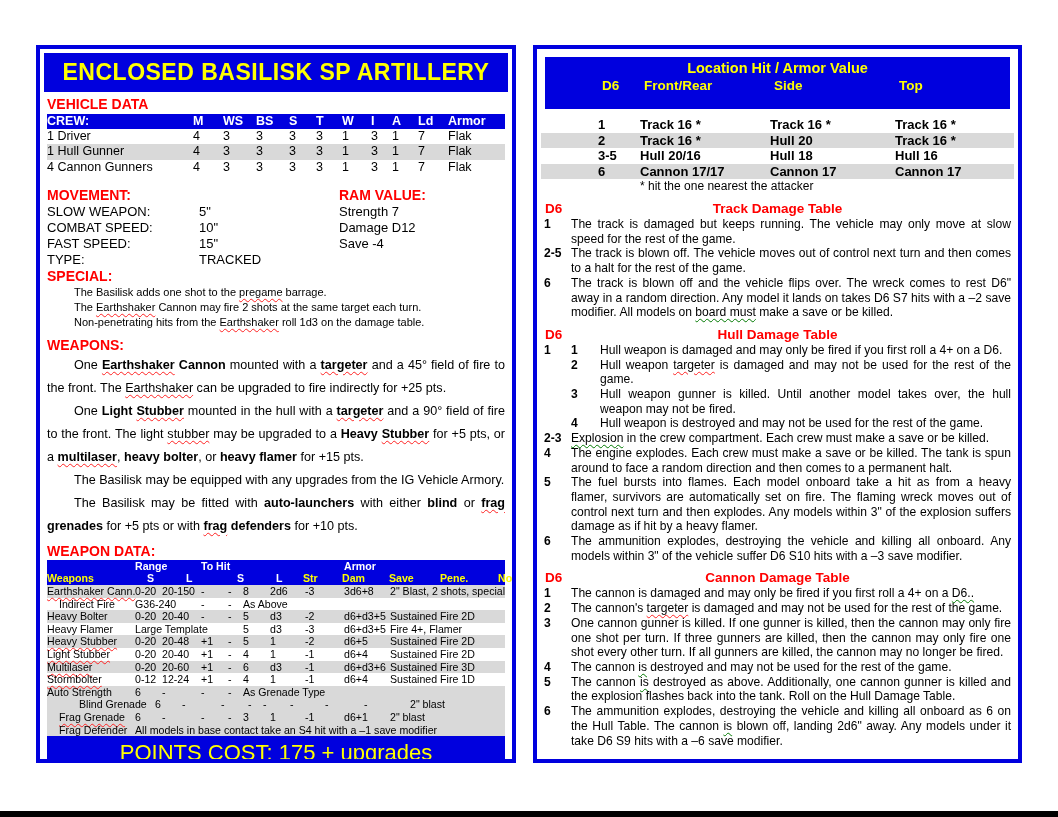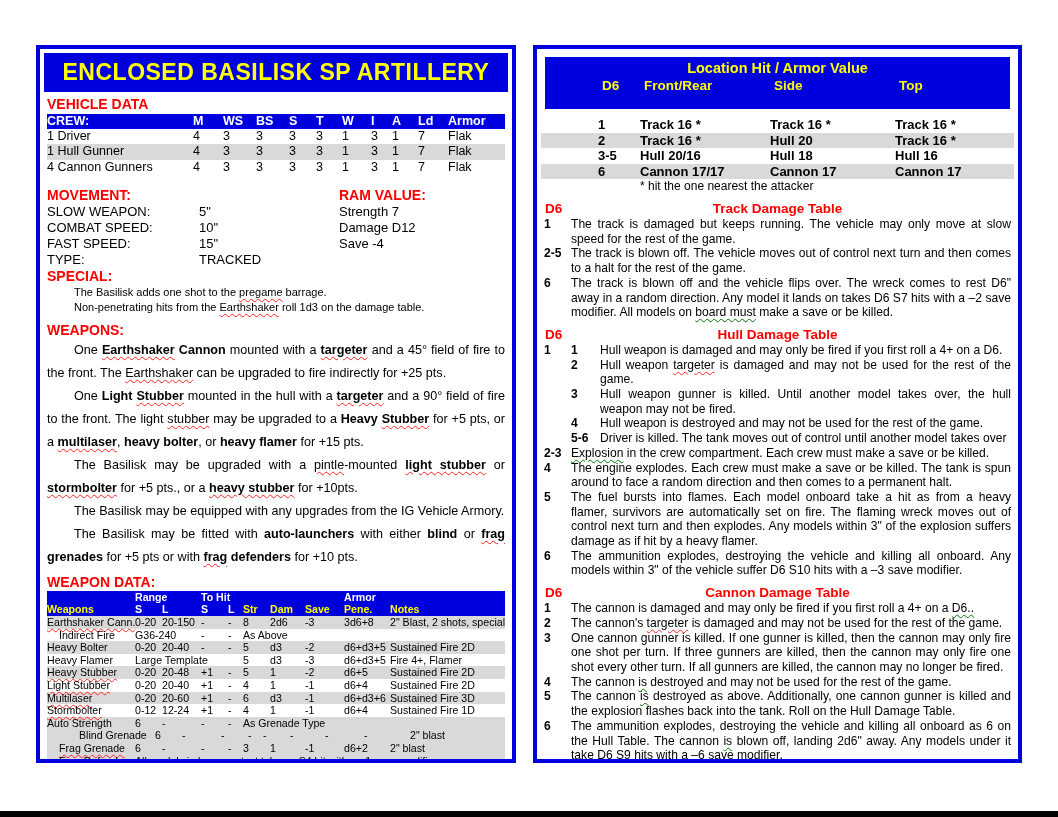--- a/index.html
+++ b/index.html
@@ -156,43 +156,43 @@
           <div class="red-h">RAM VALUE:</div>
           <div>Strength 7</div>
           <div>Damage D12</div>
           <div>Save -4</div>
         </div>
       </div>
 
       <div class="sp-wrap">
         <div class="red-h">SPECIAL:</div>
         <div class="special-line"><span>The Basilisk adds one shot to the </span><span class="sqr">pregame</span><span> barrage.</span></div>
+        <div class="special-line"><span>The </span><span class="sqr">Earthshaker</span><span> Cannon may fire 2 shots at the same target each turn.</span></div>
         <div class="special-line"><span>Non-penetrating hits from the </span><span class="sqr">Earthshaker</span><span> roll 1d3 on the damage table.</span></div>
       </div>
 
       <div class="wp-wrap">
         <div class="red-h">WEAPONS:</div>
         <p class="wp"><span>One </span><span class="b sqr">Earthshaker</span><span class="b"> Cannon</span><span> mounted with a </span><span class="b sqr">targeter</span><span> and a 45° field of fire to the front.  The </span><span class="sqr">Earthshaker</span><span> can be upgraded to fire indirectly for +25 pts.</span></p>
         <p class="wp"><span>One </span><span class="b">Light </span><span class="b sqr">Stubber</span><span> mounted in the hull with a </span><span class="b sqr">targeter</span><span> and a 90° field of fire to the front.  The light </span><span class="sqr">stubber</span><span> may be upgraded to a </span><span class="b">Heavy </span><span class="b sqr">Stubber</span><span> for +5 pts, or a </span><span class="b sqr">multilaser</span><span>, </span><span class="b">heavy bolter</span><span>, or </span><span class="b">heavy flamer</span><span> for +15 pts.</span></p>
-        <p class="wp"><span>The Basilisk may be upgraded with a </span><span class="sqr">pintle</span><span>-mounted </span><span class="b sqr">light stubber</span><span> or </span><span class="b sqr">stormbolter</span><span> for +5 pts., or a </span><span class="b sqr">heavy stubber</span><span> for +10pts.</span></p>
         <p class="wp"><span>The Basilisk may be equipped with any upgrades from the IG Vehicle Armory.</span></p>
         <p class="wp"><span>The Basilisk may be fitted with </span><span class="b">auto-launchers</span><span> with either </span><span class="b">blind</span><span> or </span><span class="b sqr">frag</span><span class="b"> grenades</span><span> for +5 pts or with </span><span class="b sqr">frag</span><span class="b"> defenders</span><span> for +10 pts.</span></p>
       </div>
 
       <div class="red-h wd-h">WEAPON DATA:</div>
       <div class="grid-table weap">
           <div class="trow hdr" style="grid-template-columns: 88px 27px 39px 27px 15px 27px 35px 39px 46px 1fr;">
             <span class="tcell"></span>
             <span class="tcell w" style="grid-column: span 2;">Range</span>
             <span class="tcell w" style="grid-column: span 2;">To Hit</span>
             <span class="tcell" style="grid-column: span 3;"></span>
             <span class="tcell w">Armor</span>
             <span class="tcell"></span>
           </div>
-          <div class="trow hdr" style="grid-template-columns: 88px 27px 39px 27px 15px 27px 35px 39px 46px 1fr;">
+          <div class="trow hdr" style="grid-template-columns: 88px 27px 39px 27px 15px 27px 35px 39px 46px 1fr; gap: 12px;">
             <span class="tcell y">Weapons</span>
             <span class="tcell w">S</span>
             <span class="tcell w">L</span>
             <span class="tcell w">S</span>
             <span class="tcell w">L</span>
             <span class="tcell y">Str</span>
             <span class="tcell y">Dam</span>
             <span class="tcell y">Save</span>
             <span class="tcell y">Pene.</span>
             <span class="tcell y">Notes</span>
@@ -307,21 +307,21 @@
           </div>
           <div class="trow g" style="grid-template-columns: 88px 27px 39px 27px 15px 27px 35px 39px 46px 1fr;">
             <span class="tcell i sqr">Frag Grenade</span>
             <span class="tcell">6</span>
             <span class="tcell">-</span>
             <span class="tcell">-</span>
             <span class="tcell">-</span>
             <span class="tcell">3</span>
             <span class="tcell">1</span>
             <span class="tcell">-1</span>
-            <span class="tcell">d6+2</span>
+            <span class="tcell">d6+1</span>
             <span class="tcell">2" blast</span>
           </div>
           <div class="trow g" style="grid-template-columns: 88px 27px 39px 27px 15px 27px 35px 39px 46px 1fr;">
             <span class="tcell i sqr">Frag Defender</span>
             <span class="tcell" style="grid-column: span 9;">All models in base contact take an S4 hit with a –1 save modifier</span>
           </div>
         </div>
 
       <div class="points-bar">
         <span>POINTS COST: 175 + upgrades</span>
@@ -406,24 +406,20 @@
                 <div class="dmg-t"><span>Hull weapon </span><span class="sqr">targeter</span><span> is damaged and may not be used for the rest of the game.</span></div>
               </div>
               <div class="dmg-item sub">
                 <span class="dmg-n">3</span>
                 <div class="dmg-t"><span>Hull weapon gunner is killed.  Until another model takes over, the hull weapon may not be fired.</span></div>
               </div>
               <div class="dmg-item sub">
                 <span class="dmg-n">4</span>
                 <div class="dmg-t"><span>Hull weapon is destroyed and may not be used for the rest of the game.</span></div>
               </div>
-              <div class="dmg-item sub">
-                <span class="dmg-n">5-6</span>
-                <div class="dmg-t"><span>Driver is killed.  The tank moves out of control until another model takes over</span></div>
-              </div>
             </div>
           </div>
           <div class="dmg-item">
             <span class="dmg-n">2-3</span>
             <div class="dmg-t"><span class="sqg">Explosion</span><span> in the crew compartment.  Each crew must make a save or be killed.</span></div>
           </div>
           <div class="dmg-item">
             <span class="dmg-n">4</span>
             <div class="dmg-t"><span>The engine explodes.  Each crew must make a save or be killed.  The tank is spun around to face a random direction and then comes to a permanent halt.</span></div>
           </div>

